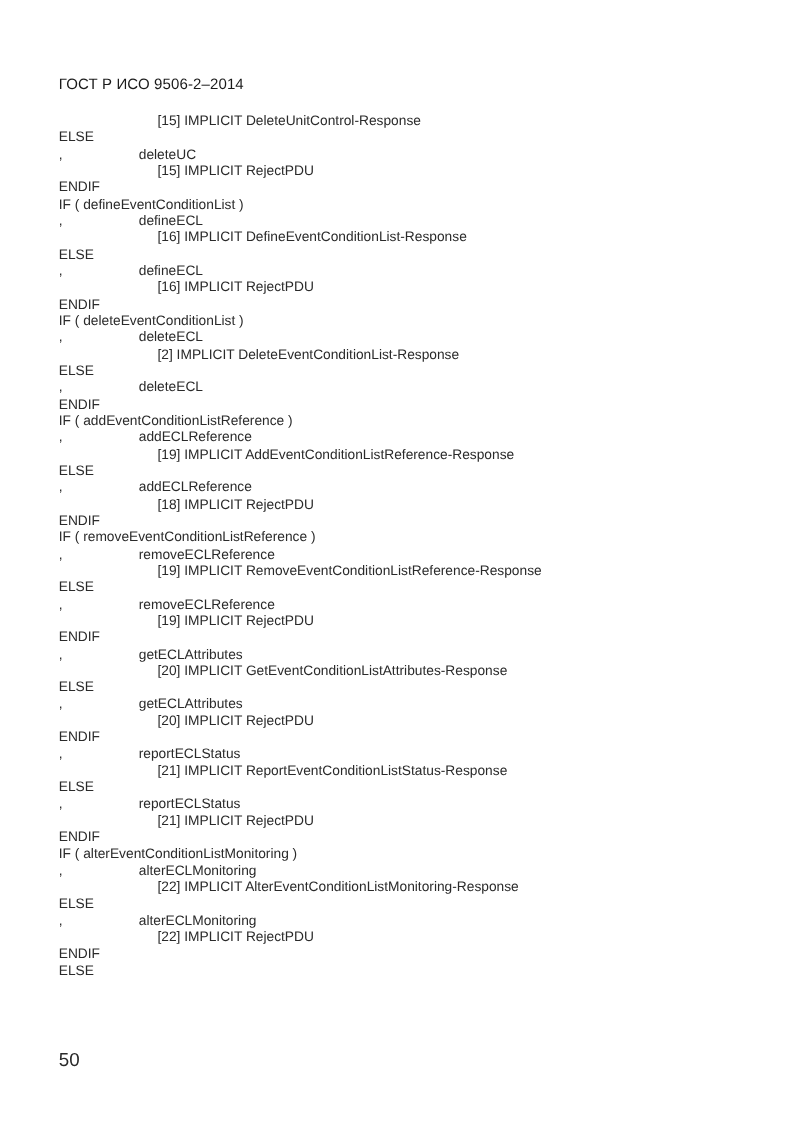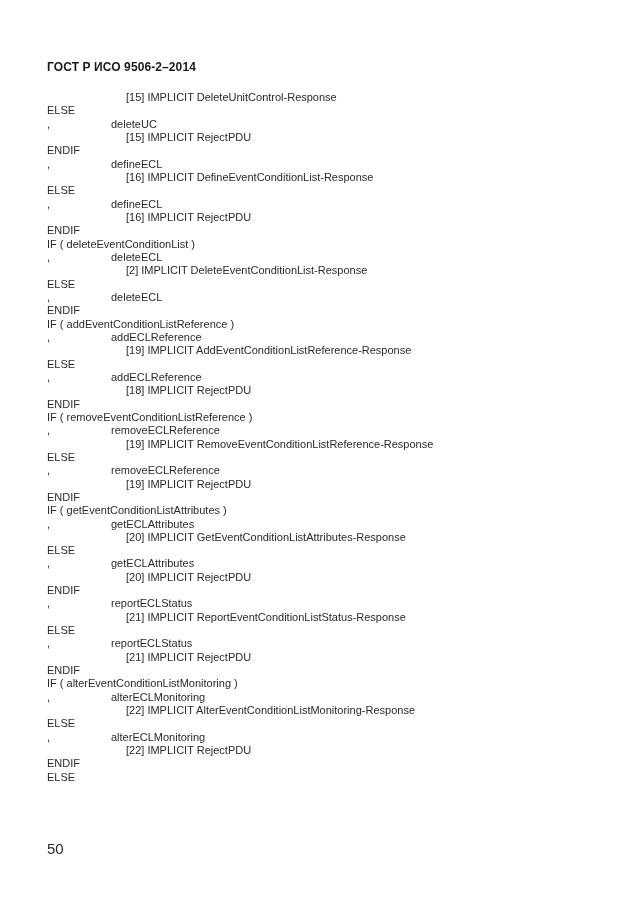--- a/index.html
+++ b/index.html
@@ -13,21 +13,21 @@
       position: relative;
       overflow: hidden;
       font-family: "Liberation Sans", sans-serif;
       color: #2a2a2a;
     }
     .page-header {
       position: absolute;
       left: 47px;
       top: 60px;
       font-size: 12px;
-      font-weight: bold;
+      font-weight: normal;
       color: #1a1a1a;
       letter-spacing: 0.1px;
     }
     .code-block {
       position: absolute;
       left: 47px;
       top: 91px;
       width: 560px;
     }
     .line {
@@ -72,20 +72,23 @@
     <div class="line lvl1">
       <span class="comma">,</span>
       <span class="text">deleteUC</span>
     </div>
     <div class="line lvl2">
       <span class="text">[15] IMPLICIT RejectPDU</span>
     </div>
     <div class="line lvl0">
       <span class="text">ENDIF</span>
     </div>
+    <div class="line lvl0">
+      <span class="text">IF ( defineEventConditionList )</span>
+    </div>
     <div class="line lvl1">
       <span class="comma">,</span>
       <span class="text">defineECL</span>
     </div>
     <div class="line lvl2">
       <span class="text">[16] IMPLICIT DefineEventConditionList-Response</span>
     </div>
     <div class="line lvl0">
       <span class="text">ELSE</span>
     </div>
@@ -158,23 +161,20 @@
     <div class="line lvl1">
       <span class="comma">,</span>
       <span class="text">removeECLReference</span>
     </div>
     <div class="line lvl2">
       <span class="text">[19] IMPLICIT RejectPDU</span>
     </div>
     <div class="line lvl0">
       <span class="text">ENDIF</span>
     </div>
-    <div class="line lvl0">
-      <span class="text">IF ( getEventConditionListAttributes )</span>
-    </div>
     <div class="line lvl1">
       <span class="comma">,</span>
       <span class="text">getECLAttributes</span>
     </div>
     <div class="line lvl2">
       <span class="text">[20] IMPLICIT GetEventConditionListAttributes-Response</span>
     </div>
     <div class="line lvl0">
       <span class="text">ELSE</span>
     </div>

